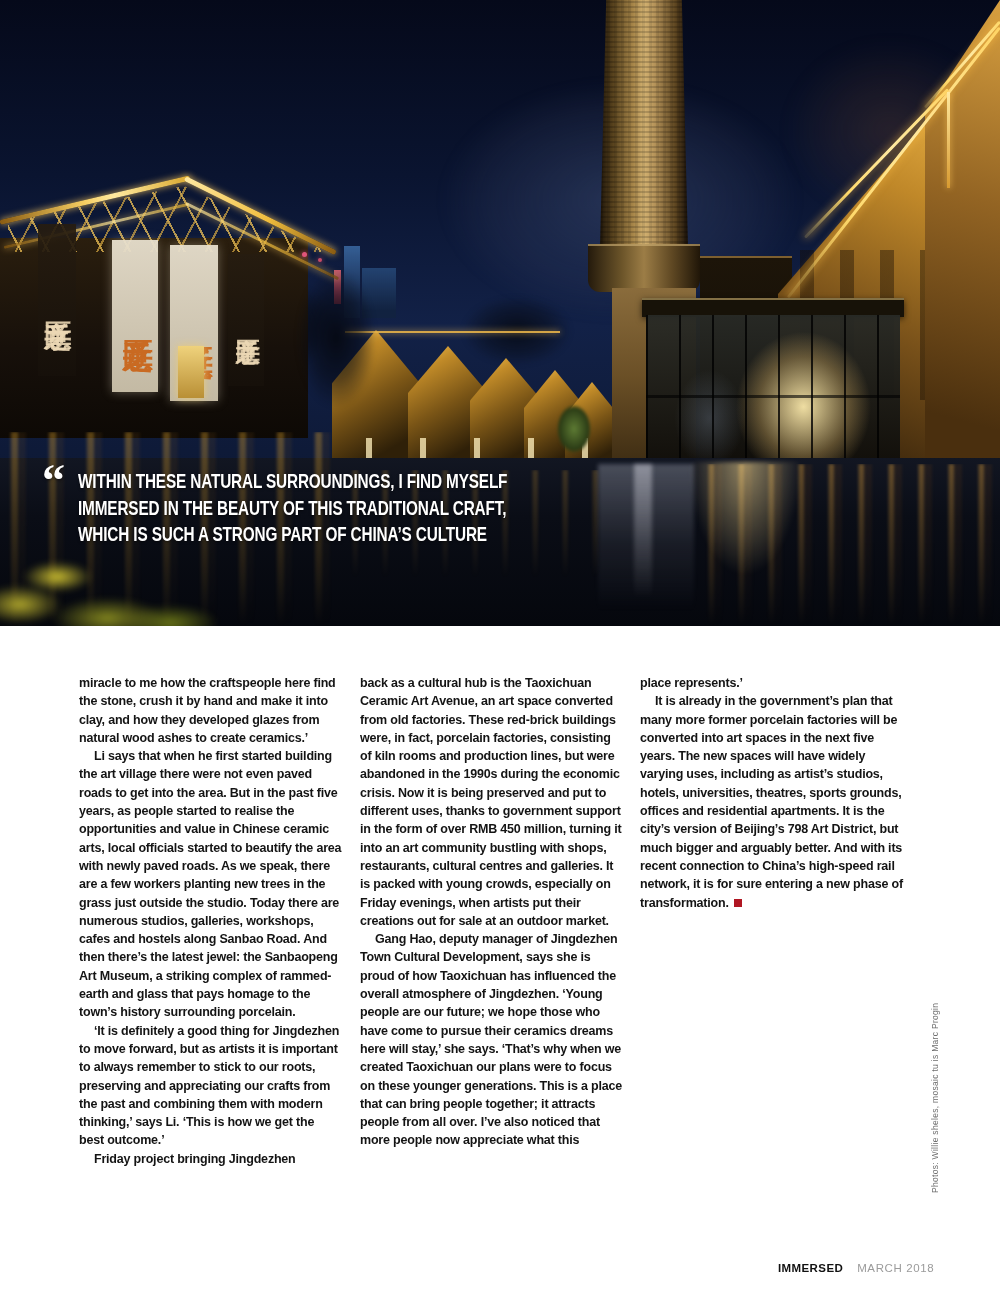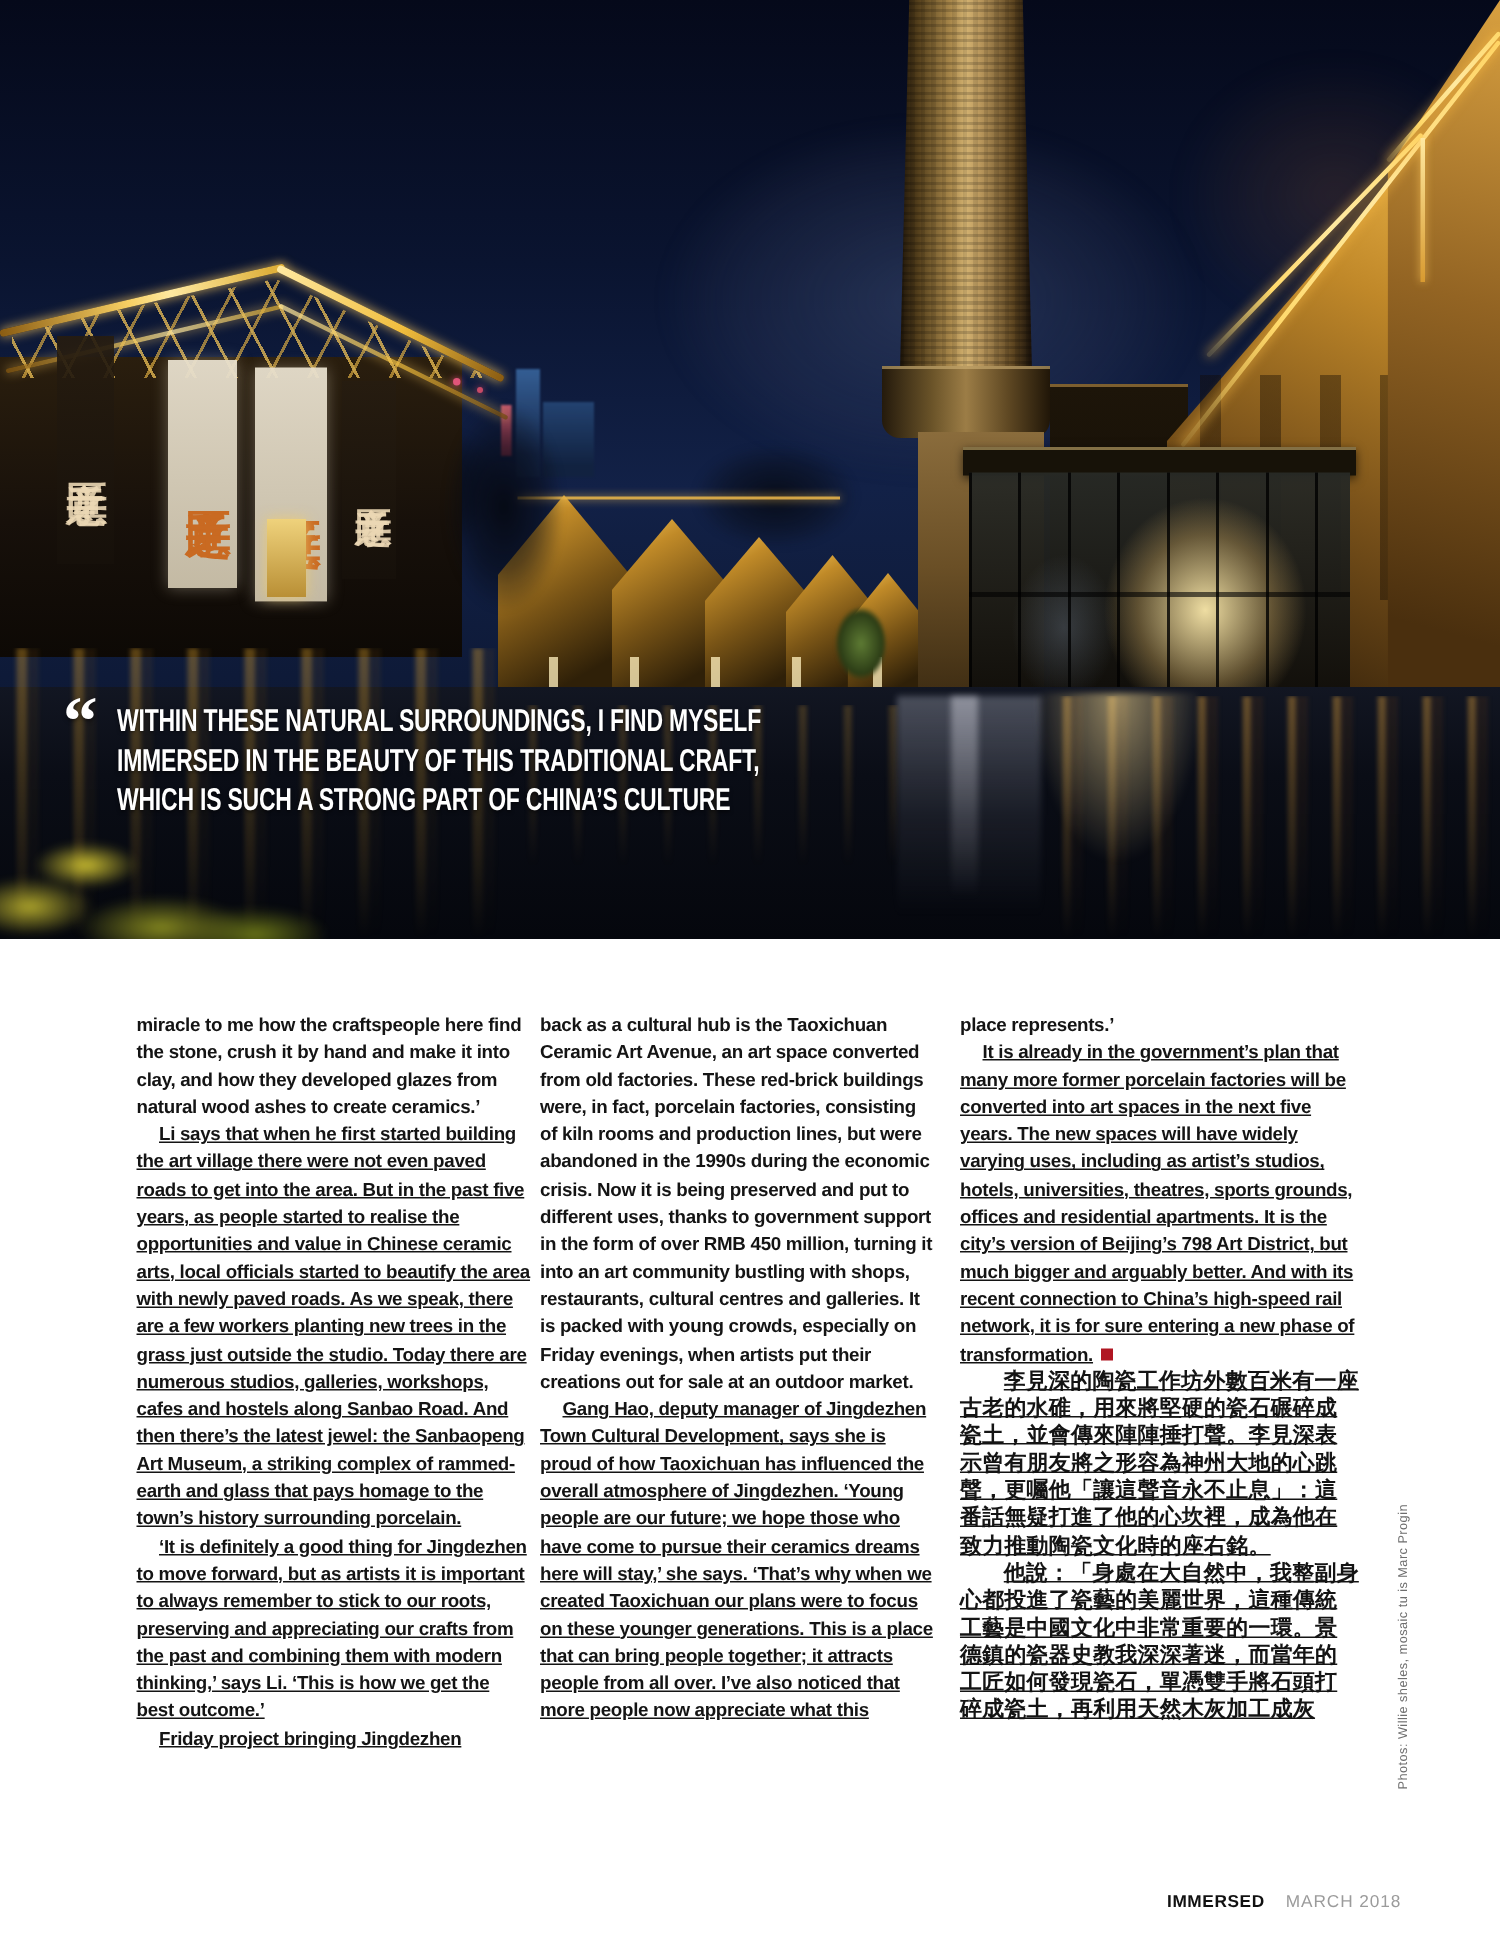--- a/index.html
+++ b/index.html
@@ -162,22 +162,22 @@
         font-size:21px;line-height:26.5px;letter-spacing:-.2px;
         transform:scaleX(.73);transform-origin:0 0;white-space:nowrap;
         text-shadow:0 1px 3px rgba(0,0,0,.55);}
   .quote-cn{left:78px;top:548px;color:#ffffff;font-weight:bold;font-size:19px;line-height:29px;
         letter-spacing:.5px;white-space:nowrap;text-shadow:0 1px 3px rgba(0,0,0,.55);}
 
   
   .col{top:674px;color:var(--body_text,#141414);font-size:12.5px;line-height:18.3px;
        font-weight:bold;letter-spacing:-.2px;text-align:left;}
   .col p{margin:0;}
-  .col p.ind{text-indent:15px;text-decoration:underline;}
-  .col1{left:79px;width:263px;margin-left:12px;}
+  .col p.ind{text-indent:15px;}
+  .col1{left:79px;width:263px;}
   .col2{left:360px;width:262px;}
   .col3{left:640px;width:266px;}
   .cn p{font-size:14.6px;letter-spacing:.2px;font-weight:bold;line-height:18.3px;}
   .cn p.ind{text-indent:2em;}
   .endmark{display:inline-block;width:8px;height:8px;background:var(--accent_red,#b01622);
        margin-left:5px;vertical-align:baseline;}
 
   
   .credit{left:930px;top:935px;height:258px;width:14px;color:#6e6e6e;font-size:8.5px;
        letter-spacing:.3px;writing-mode:vertical-rl;transform:rotate(180deg);white-space:nowrap;}
@@ -274,24 +274,20 @@
   </div>
 
   <div class="abs col col2">
     <p>back as a cultural hub is the Taoxichuan Ceramic Art Avenue, an art space converted from old factories. These red-brick buildings were, in fact, porcelain factories, consisting of kiln rooms and production lines, but were abandoned in the 1990s during the economic crisis. Now it is being preserved and put to different uses, thanks to government support in the form of over RMB 450 million, turning it into an art community bustling with shops, restaurants, cultural centres and galleries. It is packed with young crowds, especially on Friday evenings, when artists put their creations out for sale at an outdoor market.</p>
     <p class="ind">Gang Hao, deputy manager of Jingdezhen Town Cultural Development, says she is proud of how Taoxichuan has influenced the overall atmosphere of Jingdezhen. ‘Young people are our future; we hope those who have come to pursue their ceramics dreams here will stay,’ she says. ‘That’s why when we created Taoxichuan our plans were to focus on these younger generations. This is a place that can bring people together; it attracts people from all over. I’ve also noticed that more people now appreciate what this</p>
   </div>
 
   <div class="abs col col3 cn-mixed">
     <p>place represents.’</p>
     <p class="ind"><span>It is already in the government’s plan that many more former porcelain factories will be converted into art spaces in the next five years. The new spaces will have widely varying uses, including as artist’s studios, hotels, universities, theatres, sports grounds, offices and residential apartments. It is the city’s version of Beijing’s 798 Art District, but much bigger and arguably better. And with its recent connection to China’s high-speed rail network, it is for sure entering a new phase of transformation.</span><span class="endmark"></span></p>
-    <span class="cn" style="display:block;">
-      <p class="ind">李見深的陶瓷工作坊外數百米有一座古老的水碓，用來將堅硬的瓷石碾碎成瓷土，並會傳來陣陣捶打聲。李見深表示曾有朋友將之形容為神州大地的心跳聲，更囑他「讓這聲音永不止息」：這番話無疑打進了他的心坎裡，成為他在致力推動陶瓷文化時的座右銘。</p>
-      <p class="ind">他說：「身處在大自然中，我整副身心都投進了瓷藝的美麗世界，這種傳統工藝是中國文化中非常重要的一環。景德鎮的瓷器史教我深深著迷，而當年的工匠如何發現瓷石，單憑雙手將石頭打碎成瓷土，再利用天然木灰加工成灰</p>
-    </span>
   </div>
 
   <div class="abs credit">Photos: Willie sheles, mosaic tu is Marc Progin</div>
 
   <div class="abs footer">
     <span class="mag">IMMERSED</span>
     <span class="issue">MARCH 2018</span>
   </div>
 
 </div>

